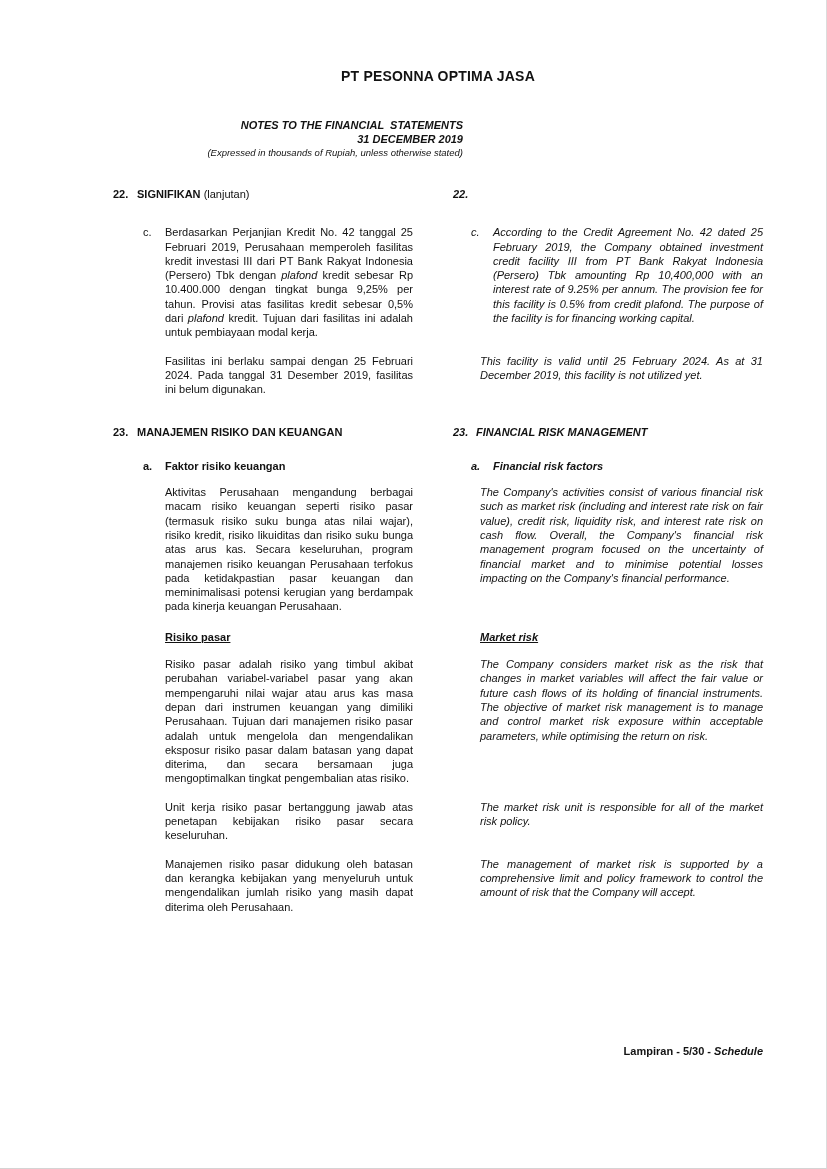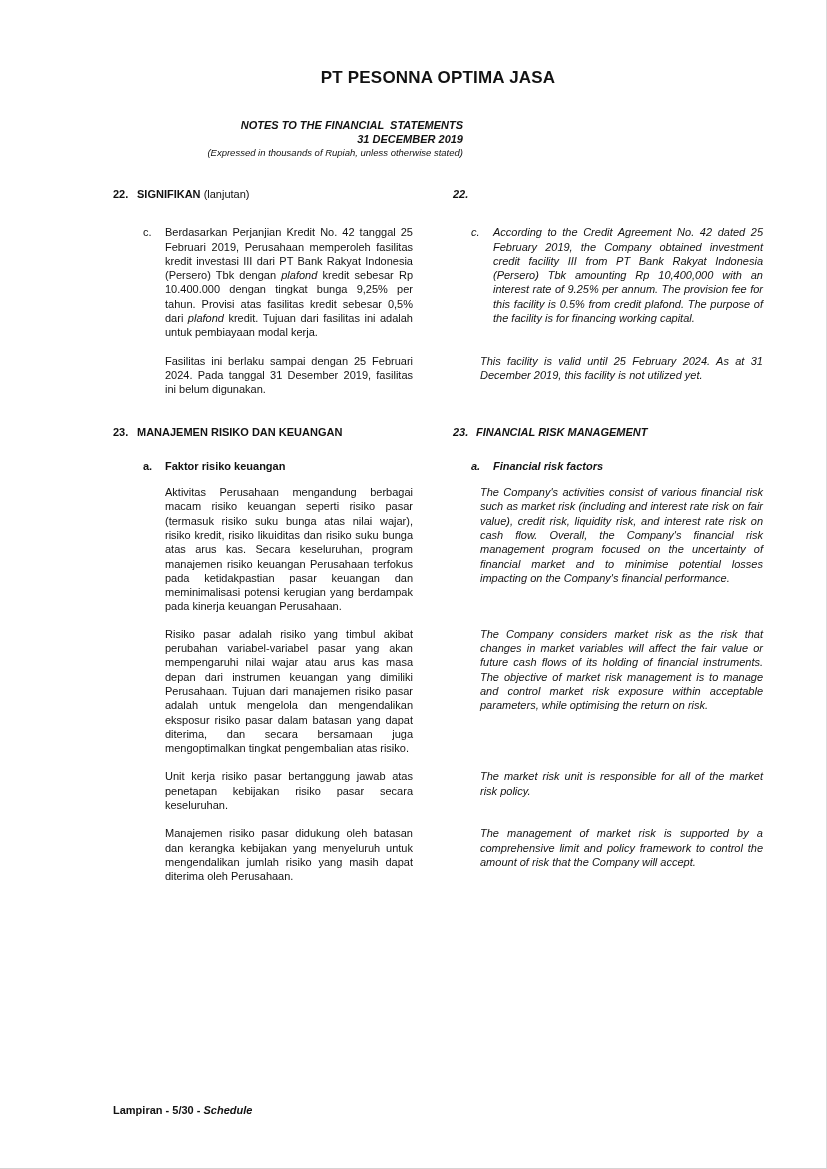--- a/index.html
+++ b/index.html
@@ -5,21 +5,21 @@
   html,body { margin:0; padding:0; background:#888; }
   .page {
     width:827px; height:1169px; position:relative; background:#ffffff;
     font-family:"Liberation Sans","DejaVu Sans",sans-serif;
     font-size:11px; line-height:1.3; color:#121212;
     box-sizing:border-box; border-right:1px solid #dcdcdc; border-bottom:1px solid #d4d4d4;
     overflow:hidden; margin:0 auto;
   }
   .doc-title {
     position:absolute; top:67px; left:113px; width:650px;
-    text-align:center; font-weight:bold; font-size:17px; letter-spacing:.2px;
+    text-align:center; font-weight:bold; font-size:14px; letter-spacing:.2px;
   }
   .content { position:absolute; left:113px; top:0; width:650px; }
   .row { display:flex; align-items:flex-start; }
   .col-l { width:300px; flex-shrink:0; }
   .col-r { width:310px; flex-shrink:0; margin-left:40px; }
   .en { font-style:italic; }
   .b { font-weight:bold; }
   .pre { white-space:pre-wrap; }
   .header-row { margin-top:118px; }
   .header-en { text-align:right; }
@@ -42,22 +42,22 @@
   .seg-i { font-style:italic; }
   .mt-s22 { margin-top:28px; }
   .mt-itemc { margin-top:24px; }
   .mt-p { margin-top:14px; }
   .mt-s23 { margin-top:28px; }
   .mt-ahead { margin-top:20px; }
   .mt-ap1 { margin-top:12px; }
   .mt-subhead { margin-top:16px; }
   .mt-mp { margin-top:13px; }
   .footer {
-    position:absolute; top:1103px; left:113px; width:650px;
-    text-align:left; font-weight:bold;
+    position:absolute; top:1044px; left:113px; width:650px;
+    text-align:right; font-weight:bold;
   }
 </style>
 </head>
 <body>
 
 <div class="page">
 
   <div class="doc-title">PT PESONNA OPTIMA JASA</div>
 
   <div class="content">
@@ -144,20 +144,28 @@
 
     <div class="row mt-ap1">
       <div class="col-l">
         <p class="sub just">Aktivitas Perusahaan mengandung berbagai macam risiko keuangan seperti risiko pasar (termasuk risiko suku bunga atas nilai wajar), risiko kredit, risiko likuiditas dan risiko suku bunga atas arus kas. Secara keseluruhan, program manajemen risiko keuangan Perusahaan terfokus pada ketidakpastian pasar keuangan dan meminimalisasi potensi kerugian yang berdampak pada kinerja keuangan Perusahaan.</p>
       </div>
       <div class="col-r en">
         <p class="sub just">The Company's activities consist of various financial risk such as market risk (including and interest rate risk on fair value), credit risk, liquidity risk, and interest rate risk on cash flow. Overall, the Company's financial risk management program focused on the uncertainty of financial market and to minimise potential losses impacting on the Company's financial performance.</p>
       </div>
     </div>
 
+    <div class="row mt-subhead">
+      <div class="col-l">
+        <p class="sub"><span class="underl">Risiko pasar</span></p>
+      </div>
+      <div class="col-r en">
+        <p class="sub"><span class="underl">Market risk</span></p>
+      </div>
+    </div>
 
     <div class="row mt-mp">
       <div class="col-l">
         <p class="sub just">Risiko pasar adalah risiko yang timbul akibat perubahan variabel-variabel pasar yang akan mempengaruhi nilai wajar atau arus kas masa depan dari instrumen keuangan yang dimiliki Perusahaan. Tujuan dari manajemen risiko pasar adalah untuk mengelola dan mengendalikan eksposur risiko pasar dalam batasan yang dapat diterima, dan secara bersamaan juga mengoptimalkan tingkat pengembalian atas risiko.</p>
       </div>
       <div class="col-r en">
         <p class="sub just">The Company considers market risk as the risk that changes in market variables will affect the fair value or future cash flows of its holding of financial instruments. The objective of market risk management is to manage and control market risk exposure within acceptable parameters, while optimising the return on risk.</p>
       </div>
     </div>
 

